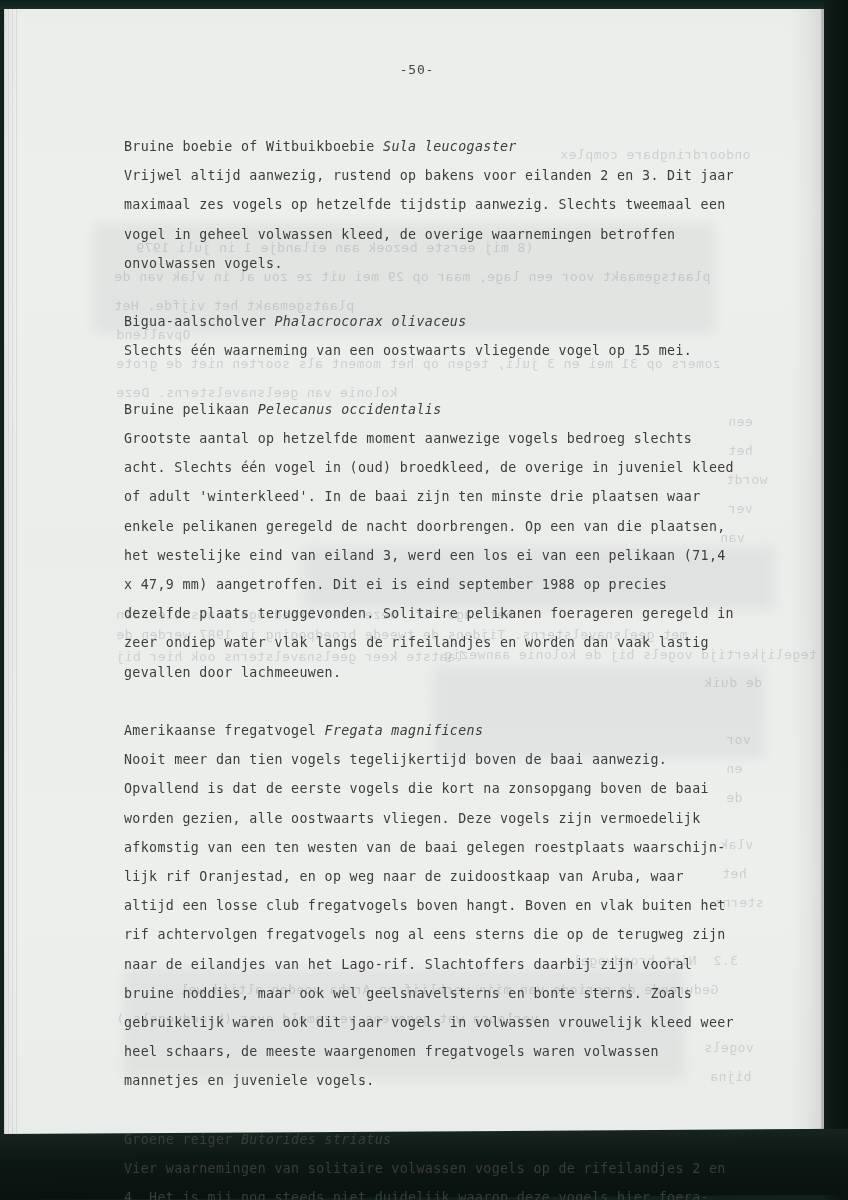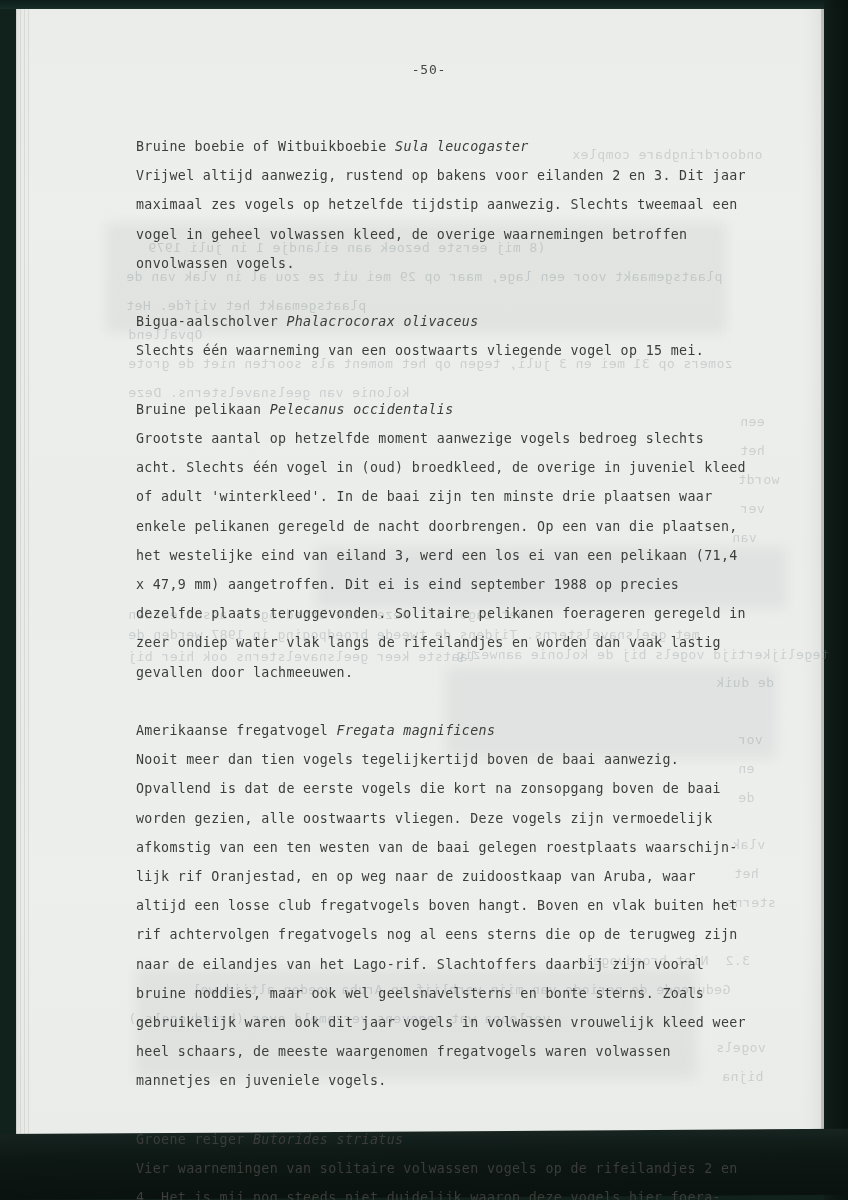--- a/index.html
+++ b/index.html
@@ -13,21 +13,21 @@
     width: 848px;
     height: 1200px;
     overflow: hidden;
     background: #11211c;
     font-family: "DejaVu Sans Mono", "Liberation Mono", monospace;
   }
 
   
   .paper {
     position: absolute;
-    left: 16px;
+    left: 4px;
     top: 8px;
     width: 826px;
     height: 1128px;
     background:
       linear-gradient(90deg,
         rgba(0,0,0,0.055) 0px,
         rgba(0,0,0,0.015) 5px,
         rgba(0,0,0,0.0) 16px,
         rgba(0,0,0,0.0) 96%,
         rgba(0,0,0,0.03) 100%),

